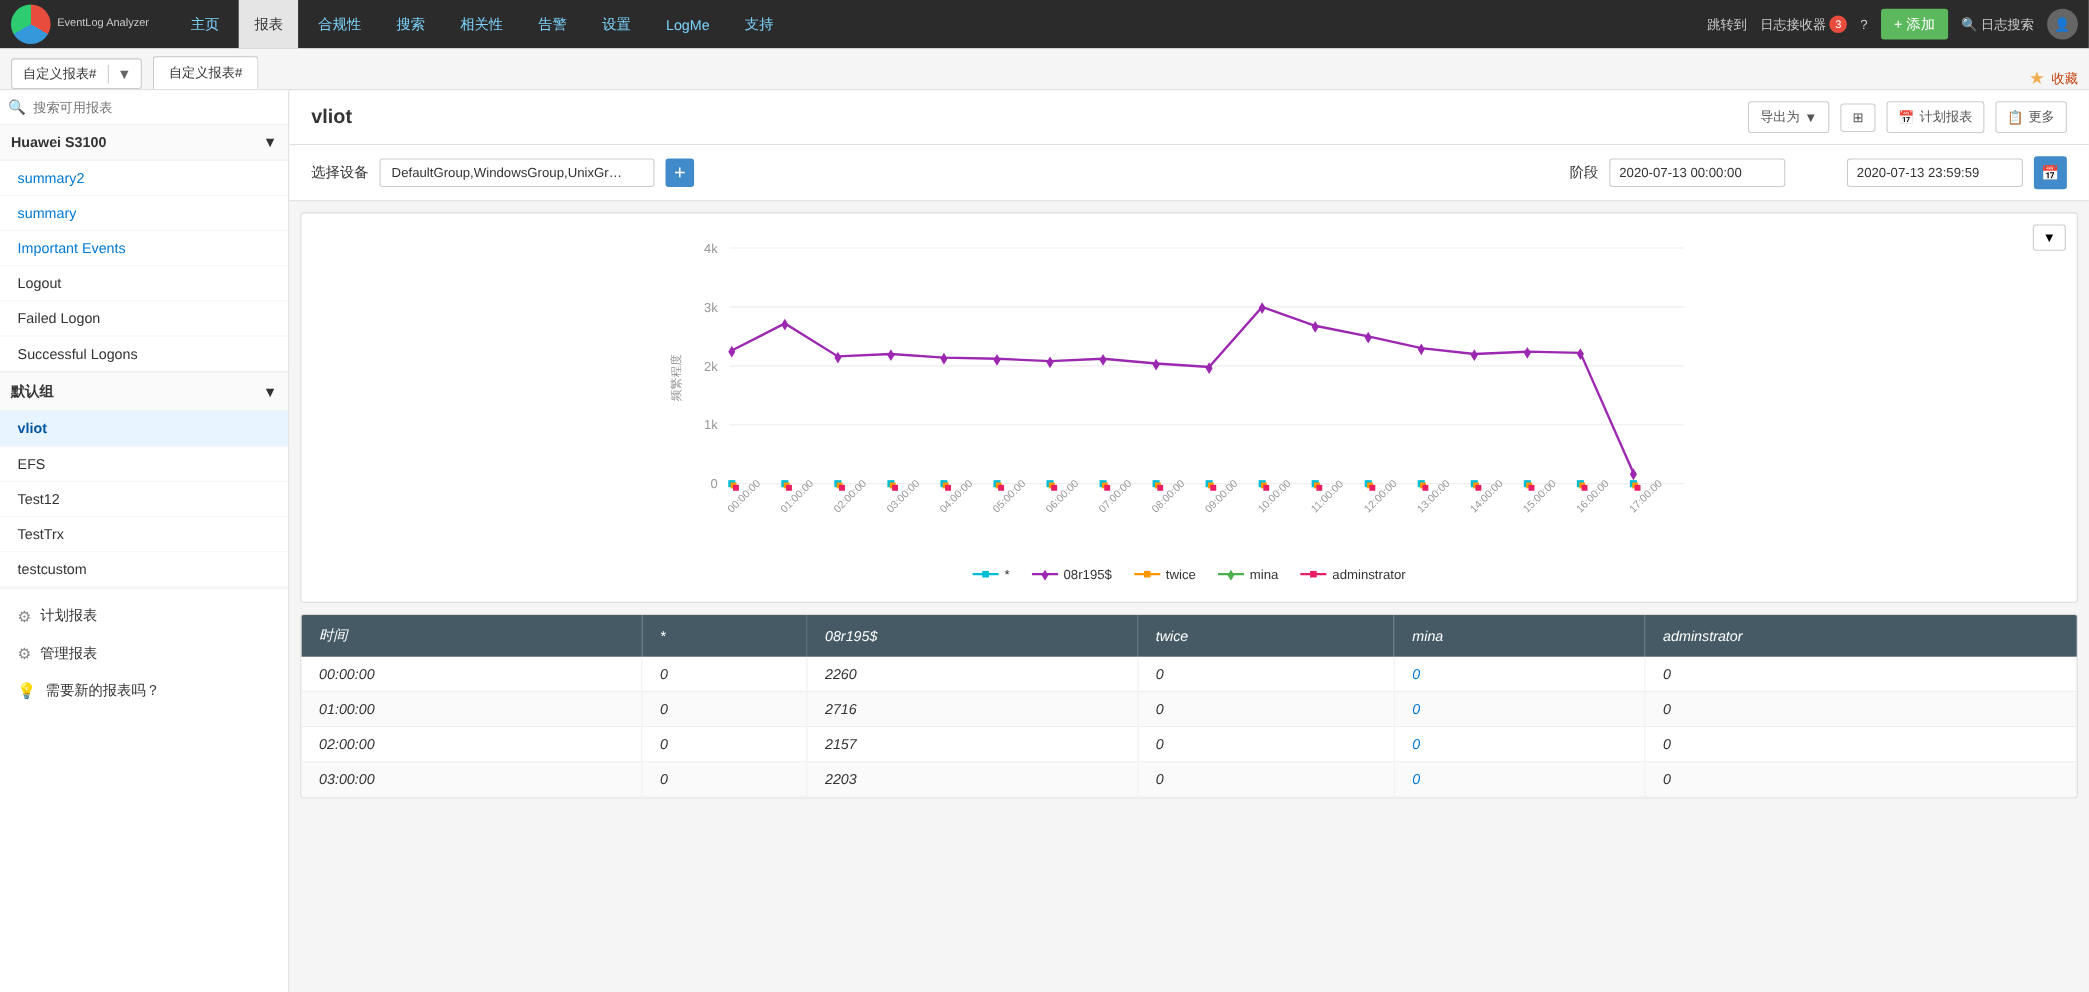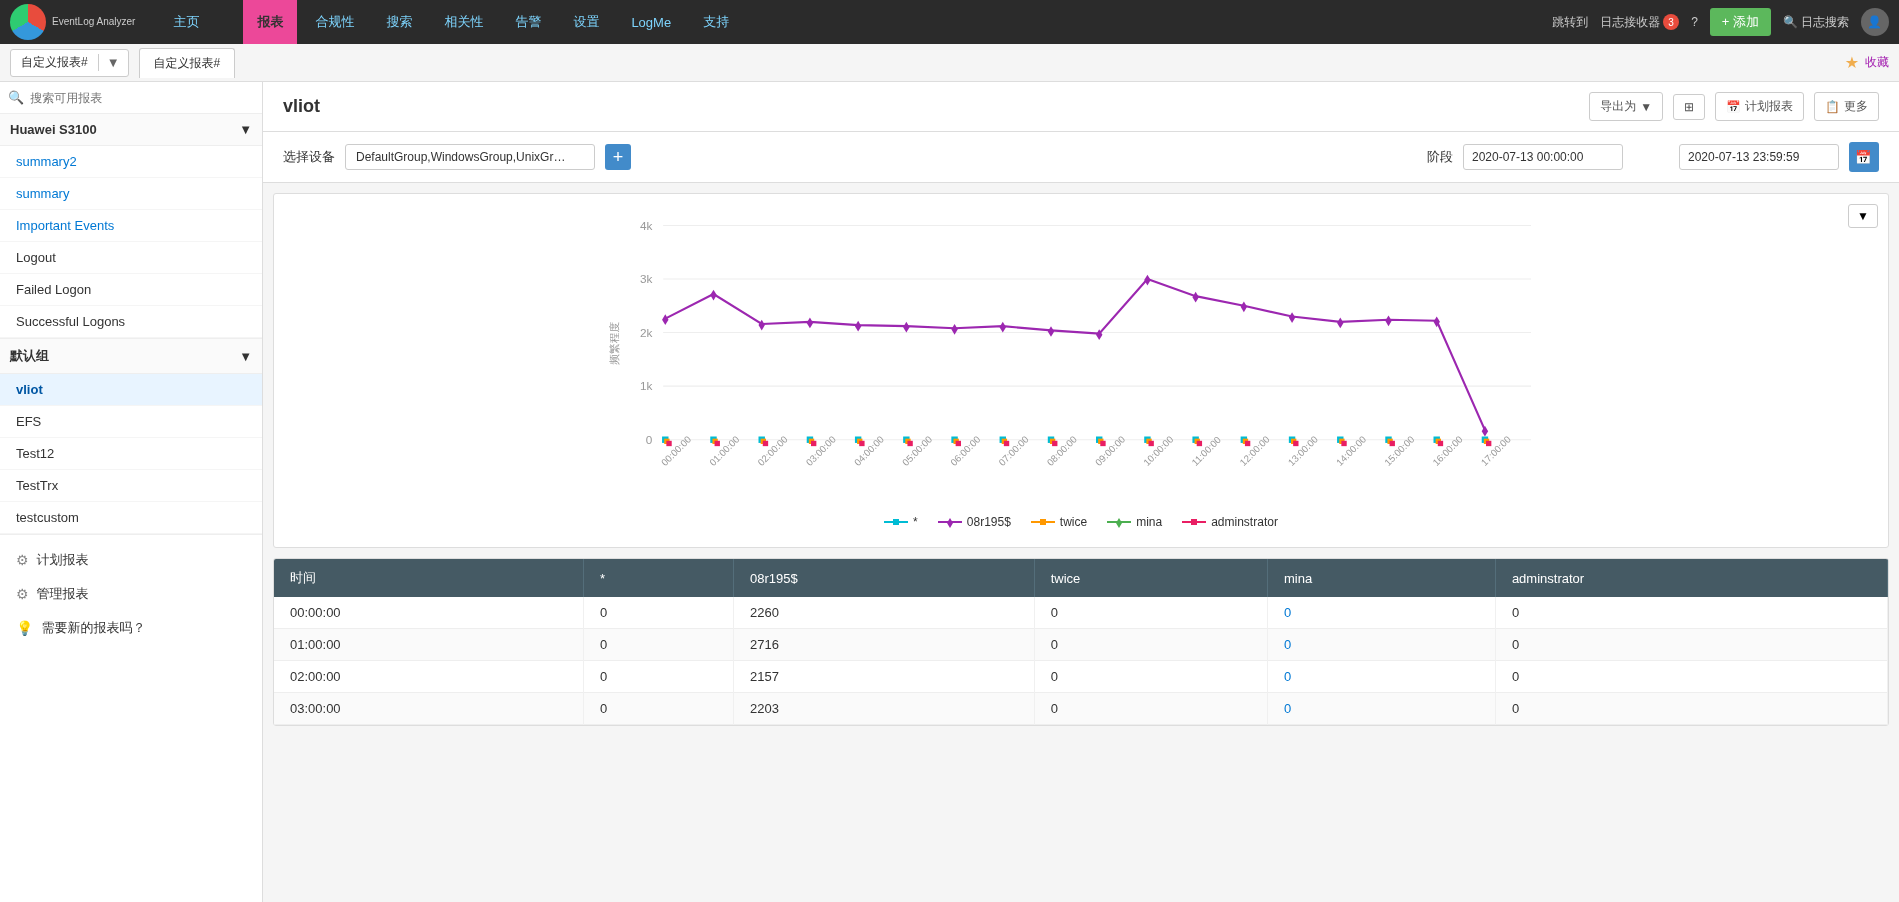--- a/index.html
+++ b/index.html
@@ -30,21 +30,21 @@
 
     .nav-item {
       color: #7dd3fc;
       padding: 0 14px;
       height: 44px;
       display: flex;
       align-items: center;
       cursor: pointer;
       font-size: 13px;
     }
-    .nav-item.active { background: #ec4899; color: #333; font-weight: bold; margin-left: 26px; }
+    .nav-item.active { background: #e5e5e5; color: #333; font-weight: normal; }
 
     .nav-right {
       margin-left: auto;
       display: flex;
       align-items: center;
       gap: 12px;
     }
     .nav-right-item { color: #ccc; font-size: 12px; cursor: pointer; display: flex; align-items: center; gap: 3px; }
     .badge {
       background: #e84c3d;
@@ -71,21 +71,21 @@
       color: white; font-size: 12px;
       cursor: pointer;
     }
 
     
     .sub-nav {
       background: #f5f5f5;
       border-bottom: 1px solid #ddd;
       height: 38px;
       display: flex;
-      align-items: center;
+      align-items: flex-end;
       padding: 0 10px;
     }
     .custom-report-dropdown {
       background: white;
       border: 1px solid #ccc;
       border-radius: 3px;
       display: flex;
       align-items: center;
       height: 28px;
       overflow: hidden;
@@ -112,21 +112,21 @@
       color: #333;
       cursor: pointer;
     }
     .sub-nav-right {
       margin-left: auto;
       display: flex;
       align-items: center;
       gap: 6px;
     }
     .star-icon { color: #f0ad4e; font-size: 16px; cursor: pointer; }
-    .collect-btn { font-size: 12px; color: #a21caf; cursor: pointer; }
+    .collect-btn { font-size: 12px; color: #c2410c; cursor: pointer; }
 
     
     .main-layout {
       display: flex;
       height: calc(902px - 44px - 38px);
     }
 
     
     .sidebar {
       width: 263px;
@@ -330,20 +330,21 @@
       background: white;
       margin: 0 10px 10px;
       border: 1px solid #ddd;
       border-radius: 3px;
       overflow: hidden;
     }
     table {
       width: 100%;
       border-collapse: collapse;
       font-size: 13px;
+      font-style: italic;
     }
     thead tr {
       background: #455a64;
       color: white;
     }
     thead th {
       padding: 10px 16px;
       text-align: left;
       font-weight: normal;
       border-right: 1px solid #546e7a;

